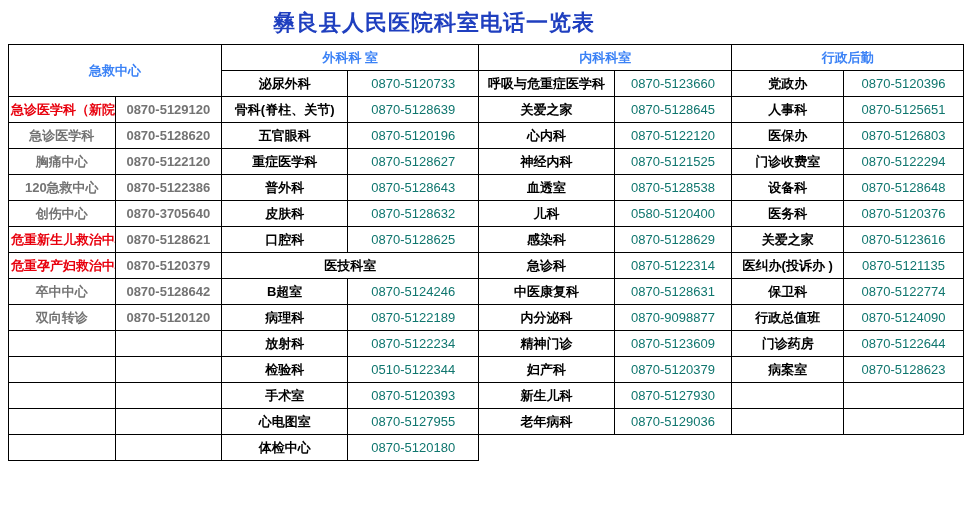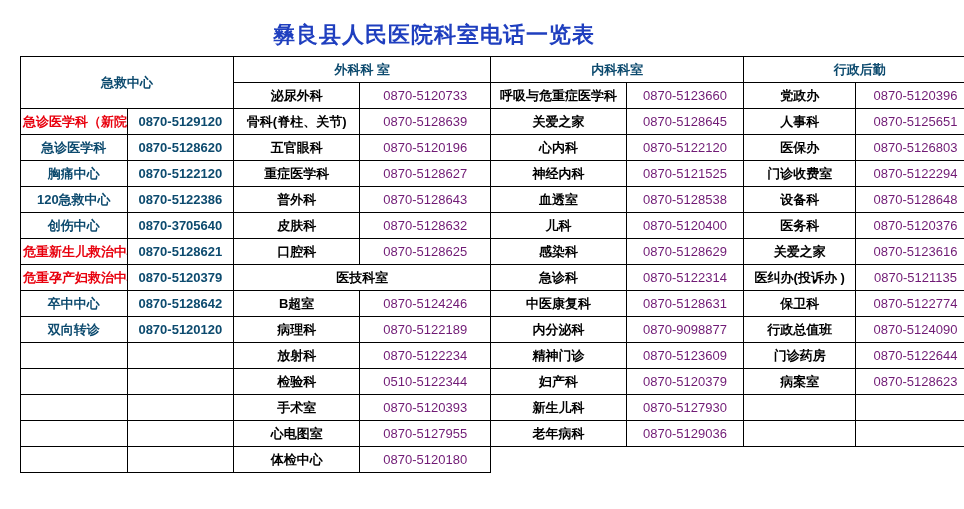--- a/index.html
+++ b/index.html
@@ -11,21 +11,21 @@
     height: 509px;
     background: #ffffff;
     font-family: "Liberation Sans", sans-serif;
     overflow: hidden;
   }
   .page {
     position: relative;
     width: 868px;
     height: 509px;
     box-sizing: border-box;
-    padding: 16px;
+    padding: 4px;
   }
   .title {
     text-align: center;
     color: #1f3fbf;
     font-size: 22px;
     font-weight: bold;
     letter-spacing: 1px;
     padding: 6px 0 8px 0;
     line-height: 26px;
   }
@@ -54,30 +54,30 @@
   .c3 { width: 123px; }
   .c4 { width: 128px; }
   .c5 { width: 132px; }
   .c6 { width: 115px; }
   .c7 { width: 109px; }
   .c8 { width: 117px; }
 
   .hdr {
     font-size: 18px;
     font-weight: bold;
-    color: #0c4a6e;
+    color: #3b82f6;
     height: 34px;
   }
   .hdr-big {
     font-size: 20px;
     font-weight: bold;
     margin-top: 29px;
   }
   .em-red {
-    color: #0c4a6e;
+    color: #737373;
     font-weight: bold;
     font-size: 12.5px;
   }
   .em-red-sm {
     color: #e8000d;
     font-weight: bold;
     font-size: 11.5px;
     line-height: 13px;
     white-space: normal;
   }
@@ -87,21 +87,21 @@
   }
   .dept-sm {
     font-weight: bold;
     font-size: 12px;
     white-space: normal;
     line-height: 13px;
     margin-top: 44px;
   }
   .num {
     font-size: 13px;
-    color: #701a75;
+    color: #0f766e;
   }
   .sec {
     font-size: 19px;
     font-weight: bold;
     height: 34px;
   }
 </style>
 </head>
 <body>
 
@@ -181,21 +181,21 @@
         <td class="dept">设备科</td>
         <td class="num">0870-5128648</td>
       </tr>
 
       <tr>
         <td class="em-red">创伤中心</td>
         <td class="em-red">0870-3705640</td>
         <td class="dept">皮肤科</td>
         <td class="num">0870-5128632</td>
         <td class="dept">儿科</td>
-        <td class="num">0870-5120400</td>
+        <td class="num">0580-5120400</td>
         <td class="dept">医务科</td>
         <td class="num">0870-5120376</td>
       </tr>
 
       <tr>
         <td class="em-red-sm">危重新生儿救治中心</td>
         <td class="em-red">0870-5128621</td>
         <td class="dept">口腔科</td>
         <td class="num">0870-5128625</td>
         <td class="dept">感染科</td>

